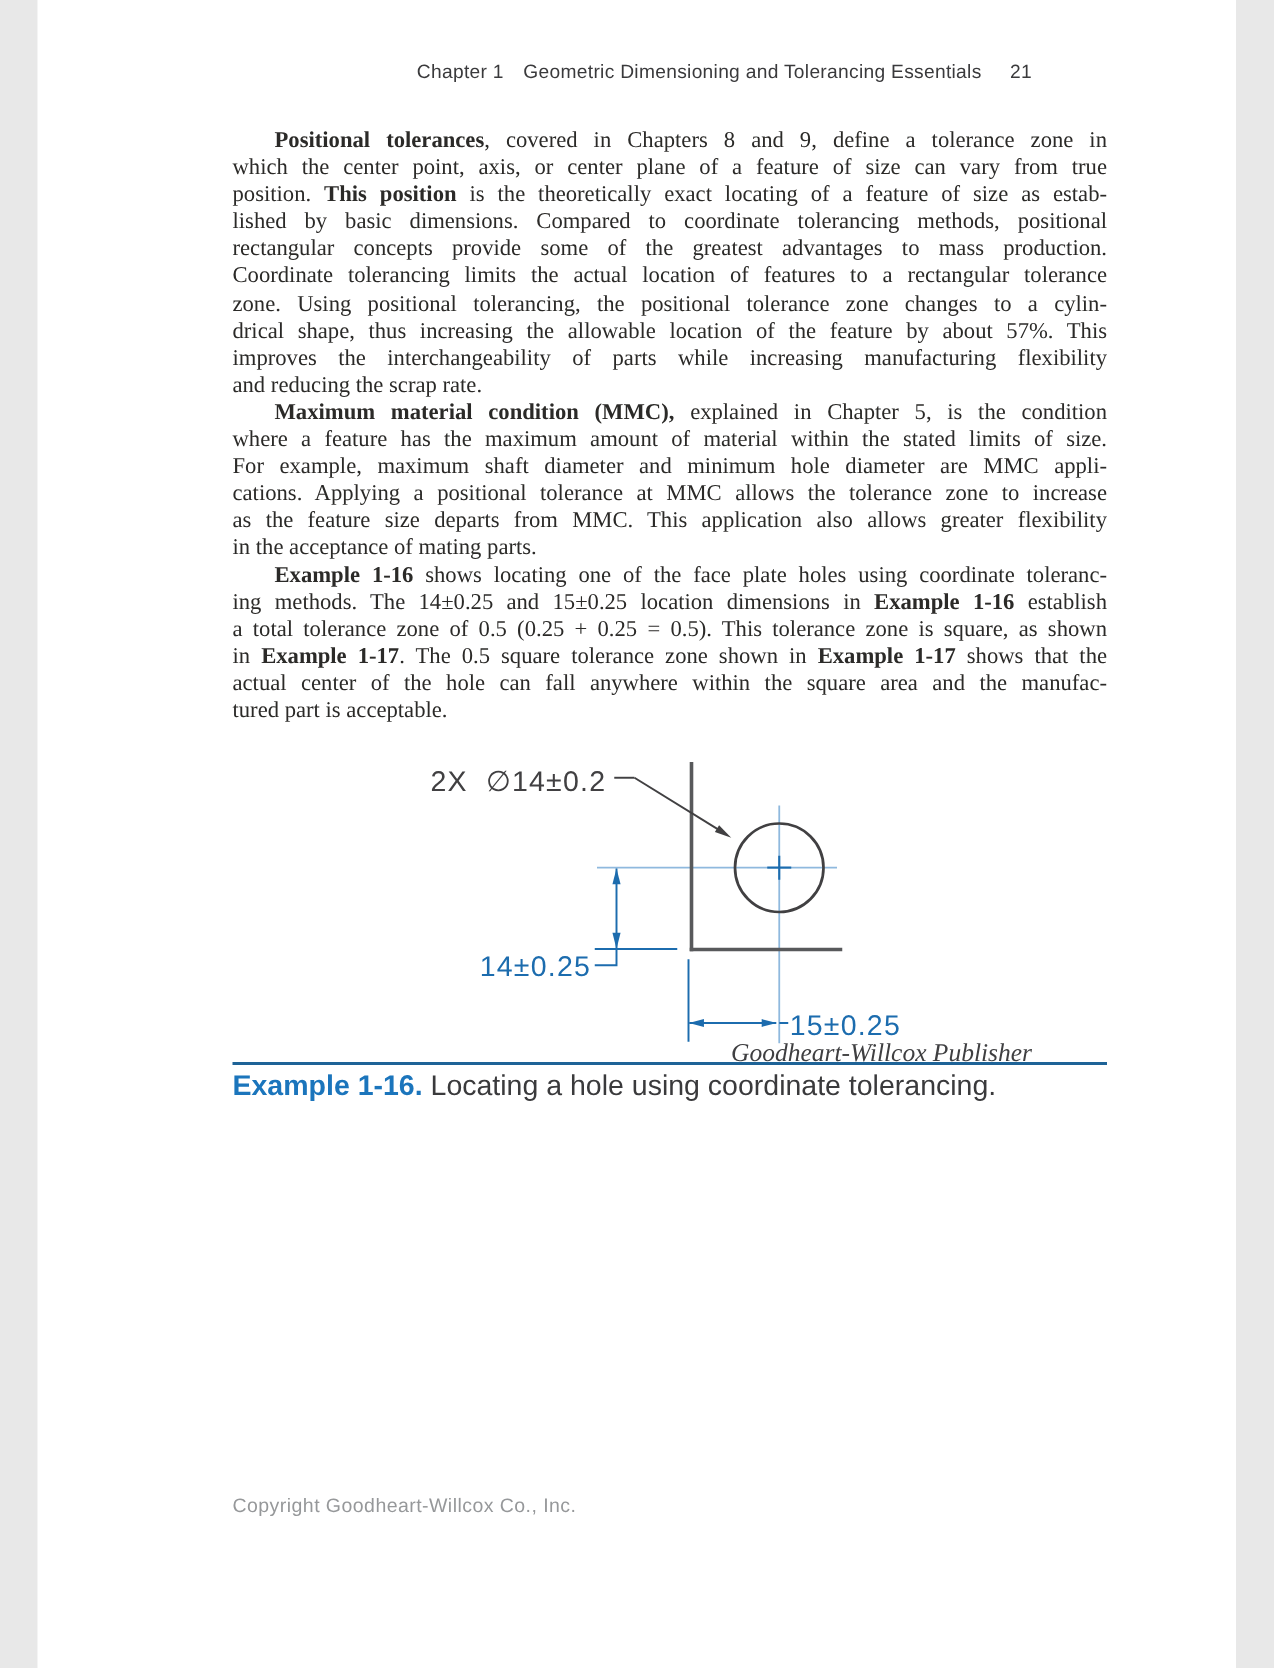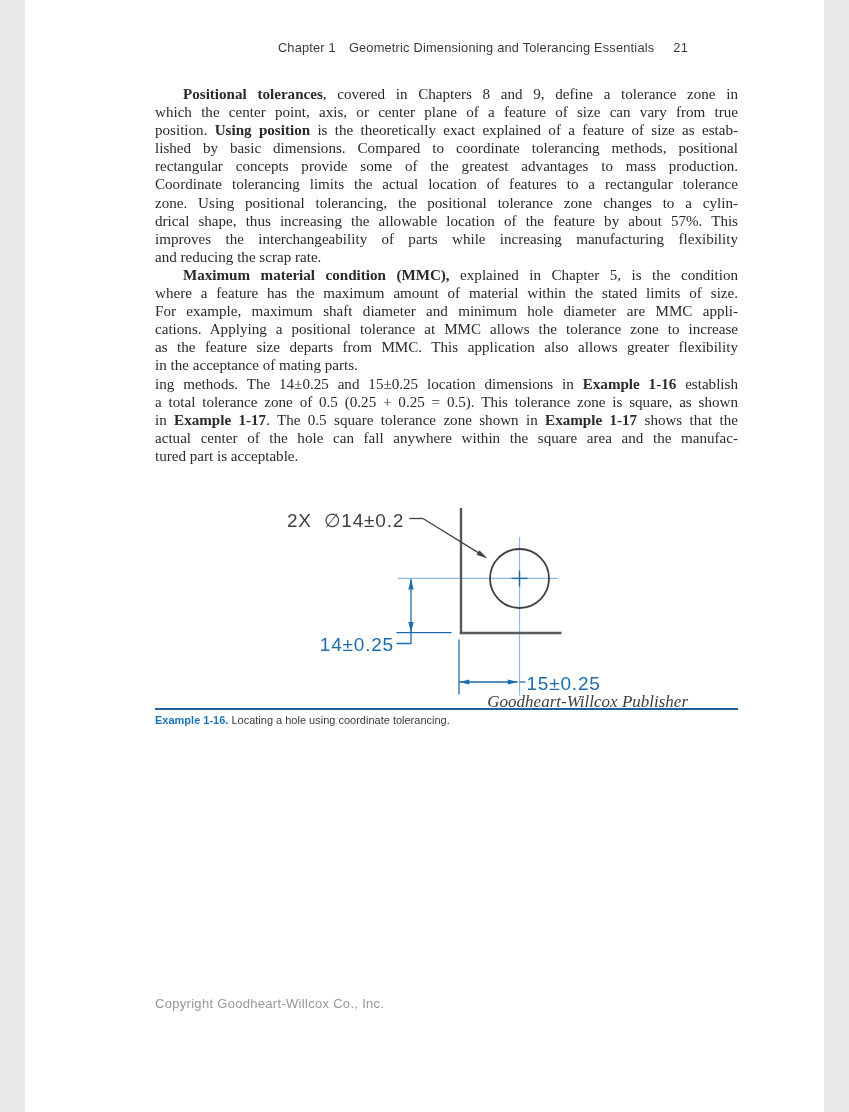--- a/index.html
+++ b/index.html
@@ -49,21 +49,21 @@
     position:absolute; top:692px; right:136px;
     font-family:"Liberation Serif", serif; font-style:italic;
     font-size:17px; color:#3f3f41;
   }
   #caption-rule {
     position:absolute; left:130px; top:708px; width:583px; height:2px;
     background:var(--rule);
   }
   #figure-caption {
     position:absolute; left:130px; top:714px; width:583px;
-    font-family:"Liberation Sans", sans-serif; font-size:11px; color:#3a3a3c;
+    font-family:"Liberation Sans", sans-serif; font-size:19px; color:#3a3a3c;
   }
   #figure-caption .cap-label { font-weight:bold; color:var(--caption); }
 
   #copyright-footer {
     position:absolute; left:130px; top:996px;
     font-family:"Liberation Sans", sans-serif; font-size:13px;
     color:#96989a; letter-spacing:0.3px;
   }
 </style>
 </head>
@@ -71,34 +71,35 @@
 
 <div id="page">
 
   <div id="running-head">
     <span class="rh-chapter">Chapter 1</span><span class="rh-title">Geometric Dimensioning and Tolerancing Essentials</span><span class="rh-page">21</span>
   </div>
 
   <div id="body-text">
       <div class="bline just ind"><span class="bi">Positional tolerances</span><span>, covered in Chapters 8 and 9, define a tolerance zone in</span></div>
       <div class="bline just"><span>which the center point, axis, or center plane of a feature of size can vary from true</span></div>
-      <div class="bline just"><span>position. </span><span class="bi">Using position</span><span> is the theoretically exact explained of a feature of size as estab-</span></div>
+      <div class="bline just"><span>position. </span><span class="bi">This position</span><span> is the theoretically exact locating of a feature of size as estab-</span></div>
       <div class="bline just"><span>lished by basic dimensions. Compared to coordinate tolerancing methods, positional</span></div>
       <div class="bline just"><span>rectangular concepts provide some of the greatest advantages to mass production.</span></div>
       <div class="bline just"><span>Coordinate tolerancing limits the actual location of features to a rectangular tolerance</span></div>
       <div class="bline just"><span>zone. Using positional tolerancing, the positional tolerance zone changes to a cylin-</span></div>
       <div class="bline just"><span>drical shape, thus increasing the allowable location of the feature by about 57%. This</span></div>
       <div class="bline just"><span>improves the interchangeability of parts while increasing manufacturing flexibility</span></div>
       <div class="bline"><span>and reducing the scrap rate.</span></div>
       <div class="bline just ind"><span class="bi">Maximum material condition (MMC),</span><span> explained in Chapter 5, is the condition</span></div>
       <div class="bline just"><span>where a feature has the maximum amount of material within the stated limits of size.</span></div>
       <div class="bline just"><span>For example, maximum shaft diameter and minimum hole diameter are MMC appli-</span></div>
       <div class="bline just"><span>cations. Applying a positional tolerance at MMC allows the tolerance zone to increase</span></div>
       <div class="bline just"><span>as the feature size departs from MMC. This application also allows greater flexibility</span></div>
       <div class="bline"><span>in the acceptance of mating parts.</span></div>
+      <div class="bline just ind"><span class="b">Example 1-16</span><span> shows locating one of the face plate holes using coordinate toleranc-</span></div>
       <div class="bline just"><span>ing methods. The 14±0.25 and 15±0.25 location dimensions in </span><span class="b">Example 1-16</span><span> establish</span></div>
       <div class="bline just"><span>a total tolerance zone of 0.5 (0.25 + 0.25 = 0.5). This tolerance zone is square, as shown</span></div>
       <div class="bline just"><span>in </span><span class="b">Example 1-17</span><span>. The 0.5 square tolerance zone shown in </span><span class="b">Example 1-17</span><span> shows that the</span></div>
       <div class="bline just"><span>actual center of the hole can fall anywhere within the square area and the manufac-</span></div>
       <div class="bline"><span>tured part is acceptable.</span></div>
     </div>
 
   <svg id="figure-svg" width="490" height="200" viewBox="230 500 490 200">
 
     <line class="cline" x1="494.5" y1="537" x2="494.5" y2="695.5"></line>

